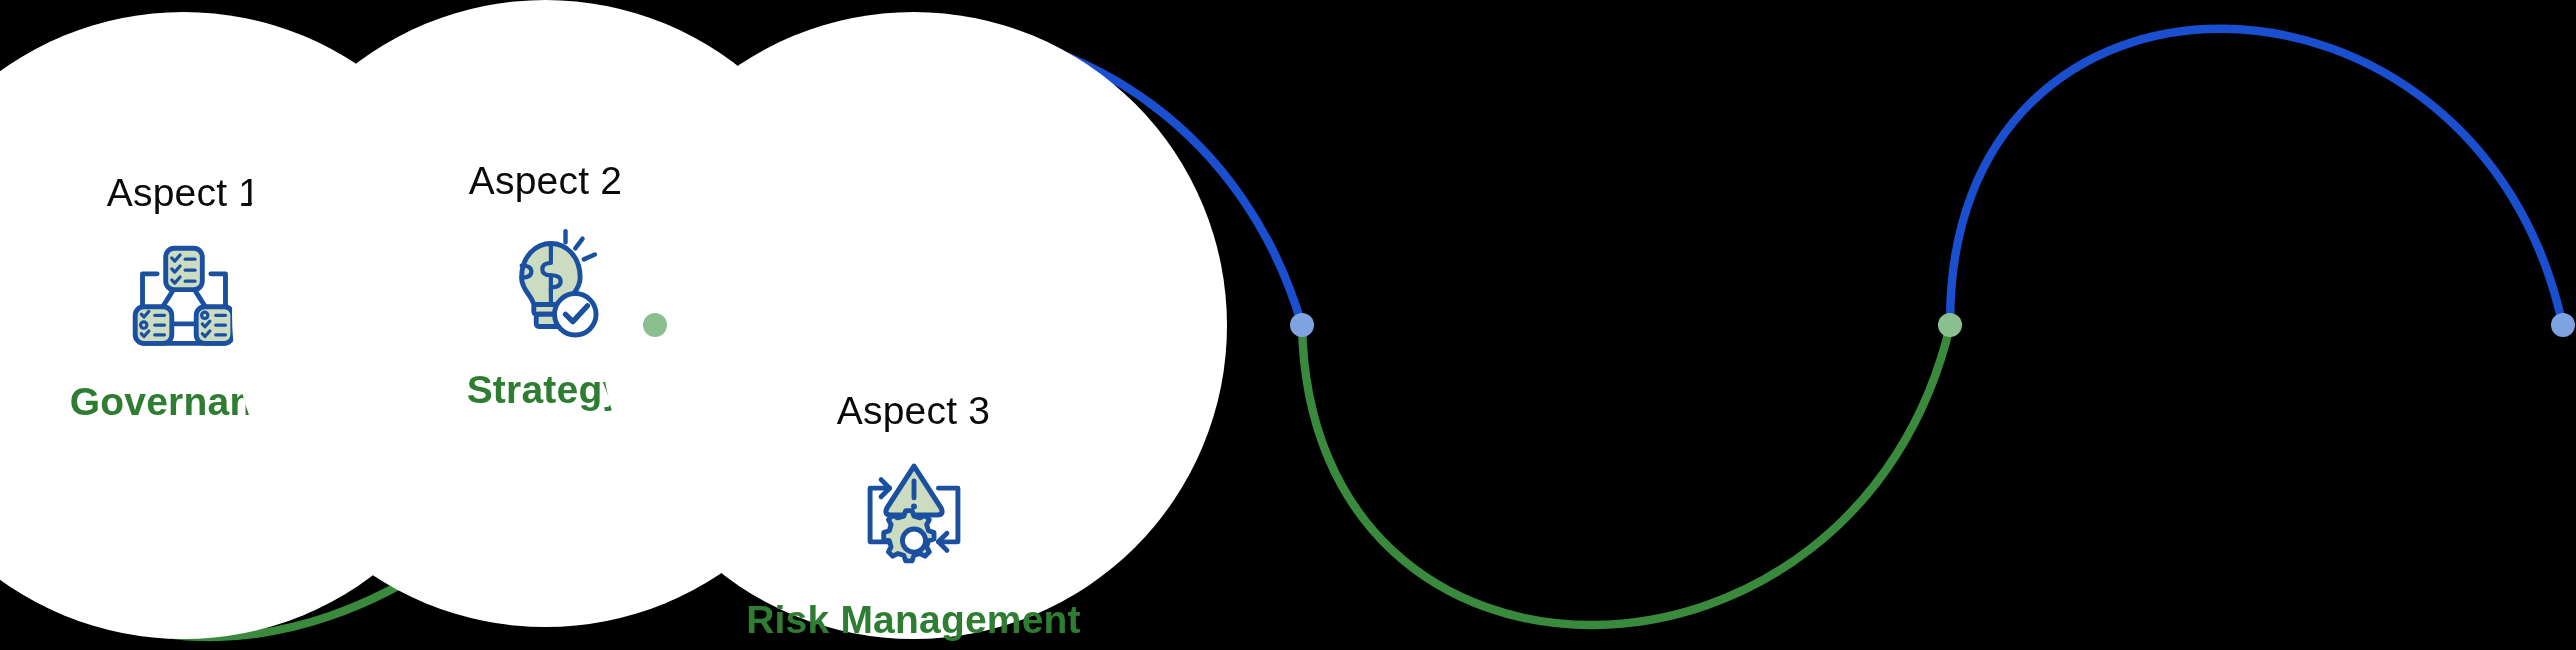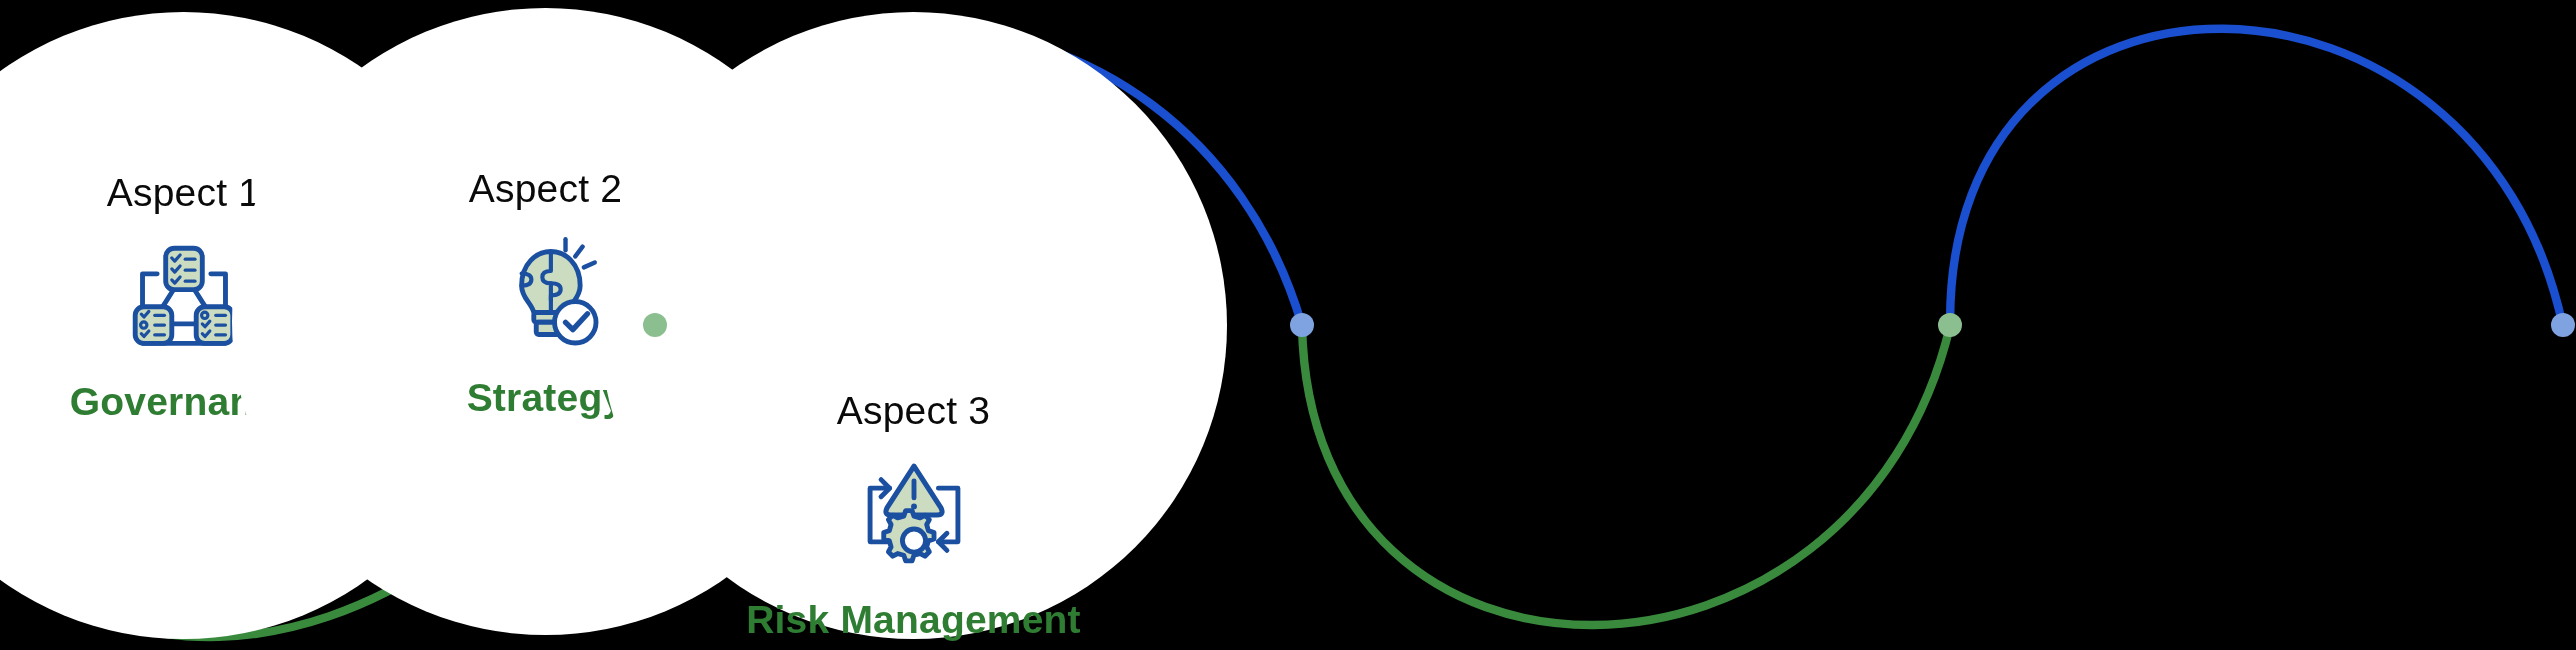--- a/index.html
+++ b/index.html
@@ -124,21 +124,21 @@
           <path d="M65 72 l2.2 2.4 l4 -4.6"></path>
           <path d="M76 73 h8"></path>
           <path d="M65 80 l2.2 2.4 l4 -4.6"></path>
           <path d="M76 81 h8"></path>
         </g>
       </svg>
       <div class="node-label">Governance</div>
     </div>
   </div>
 
-  <div class="node" style="left:232px; top:8px;align-items:flex-end;">
+  <div class="node" style="left:232px; top:0;align-items:flex-end;">
     <div class="node-inner">
       <div class="aspect-title">Aspect 2</div>
       <svg class="node-icon" viewBox="0 0 100 100" xmlns="http://www.w3.org/2000/svg">
 
         <g stroke="#1B4FA0" stroke-width="3.6" stroke-linecap="round" fill="none">
           <path d="M66 6 L66 15"></path>
           <path d="M80 12 L74 20"></path>
           <path d="M90 25 L81 29"></path>
         </g>
 

